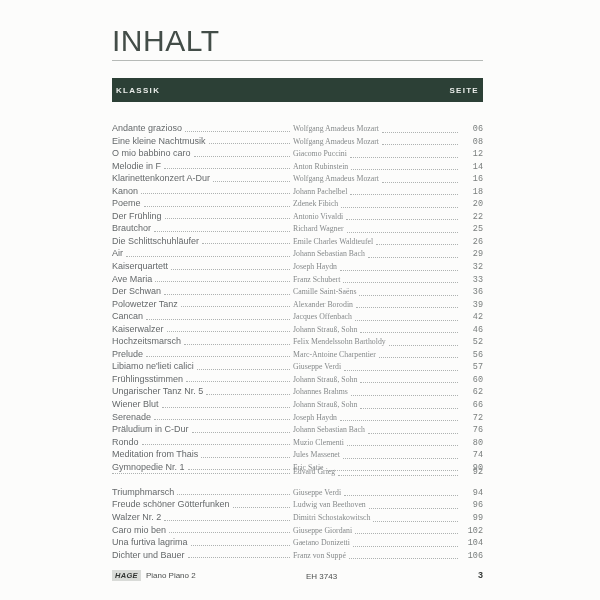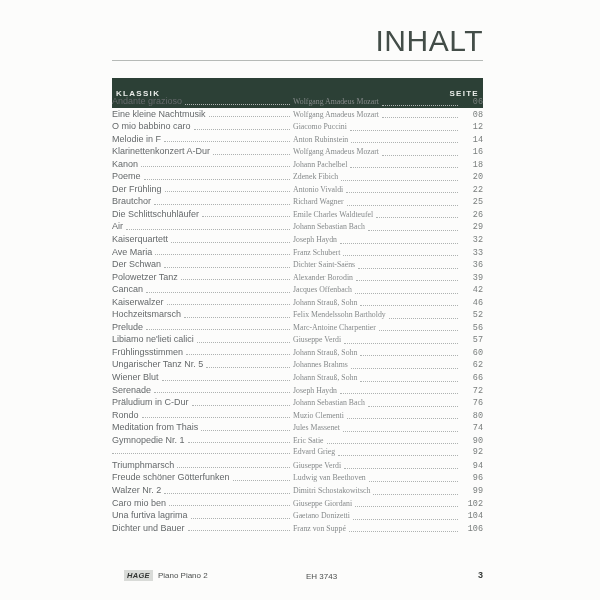--- a/index.html
+++ b/index.html
@@ -7,41 +7,41 @@
     width:600px;height:600px;
     background:#fbfbfa;
     font-family:"Liberation Sans", sans-serif;
     -webkit-font-smoothing:antialiased;
   }
   .sheet{
     position:relative;width:600px;height:600px;background:#fcfcfb;overflow:hidden;
   }
   .inhalt-title{
     position:absolute;top:26px;left:112px;width:371px;
-    text-align:right;font-size:30px;line-height:30px;
+    font-size:30px;line-height:30px;
     color:#434d48;letter-spacing:0.5px;font-weight:400;
   }
   .head-rule{
     position:absolute;top:60px;left:112px;width:371px;height:1px;background:#b6bab7;
   }
   .section-bar{
-    position:absolute;top:78px;left:112px;width:371px;height:30px;
+    position:absolute;top:78px;left:112px;width:371px;height:24px;
     background:#2c4036;color:#e8ebe8;
     display:flex;justify-content:space-between;align-items:center;
     padding:0 4px;box-sizing:border-box;
     font-size:8px;font-weight:bold;letter-spacing:1.3px;
   }
   .toc{
     position:absolute;top:95px;left:112px;width:371px;
   }
   .toc-row{
     display:flex;align-items:baseline;height:12.55px;line-height:12.55px;
   }
   .toc-left{
-    width:181px;display:flex;align-items:flex-end;box-sizing:border-box;
+    width:181px;display:flex;align-items:flex-end;box-sizing:border-box;margin-top:27px;
   }
   .toc-right{
     flex:1;display:flex;align-items:baseline;
   }
   .toc-title{
     color:#65696b;font-size:9px;white-space:nowrap;padding-right:3px;
   }
   .toc-composer{
     color:#868a8b;font-size:7.8px;white-space:nowrap;padding-right:3px;font-family:Liberation Serif, serif;
   }
@@ -49,21 +49,21 @@
     flex:1;min-width:6px;align-self:flex-end;
     border-bottom:1px dotted #aeb2b1;margin:0 3px 3px 0;
   }
   .toc-page{
     color:#797e7d;font-size:8.5px;width:22px;text-align:right;font-family:Liberation Mono, monospace;
   }
   .footer{
     position:absolute;top:570px;left:112px;width:371px;height:14px;
   }
   .footer-left{
-    position:absolute;left:12px;top:0;display:flex;align-items:center;
+    position:absolute;left:0;top:0;display:flex;align-items:center;
   }
   .hage-logo{
     background:#d9dbd8;color:#333634;
     font-style:italic;font-weight:bold;font-size:7.5px;
     padding:1px 3px;letter-spacing:0.3px;
   }
   .footer-series{
     margin-left:5px;font-size:8px;color:#4c4f4e;
   }
   .footer-catalog{
@@ -242,21 +242,21 @@
         <span class="toc-page">33</span>
       </span>
     </div>
 
     <div class="toc-row">
       <span class="toc-left">
         <span class="toc-title">Der Schwan</span>
         <span class="leader"></span>
       </span>
       <span class="toc-right">
-        <span class="toc-composer">Dichter Saint-Saëns</span>
+        <span class="toc-composer">Camille Saint-Saëns</span>
         <span class="leader"></span>
         <span class="toc-page">36</span>
       </span>
     </div>
 
     <div class="toc-row">
       <span class="toc-left">
         <span class="toc-title">Polowetzer Tanz</span>
         <span class="leader"></span>
       </span>

